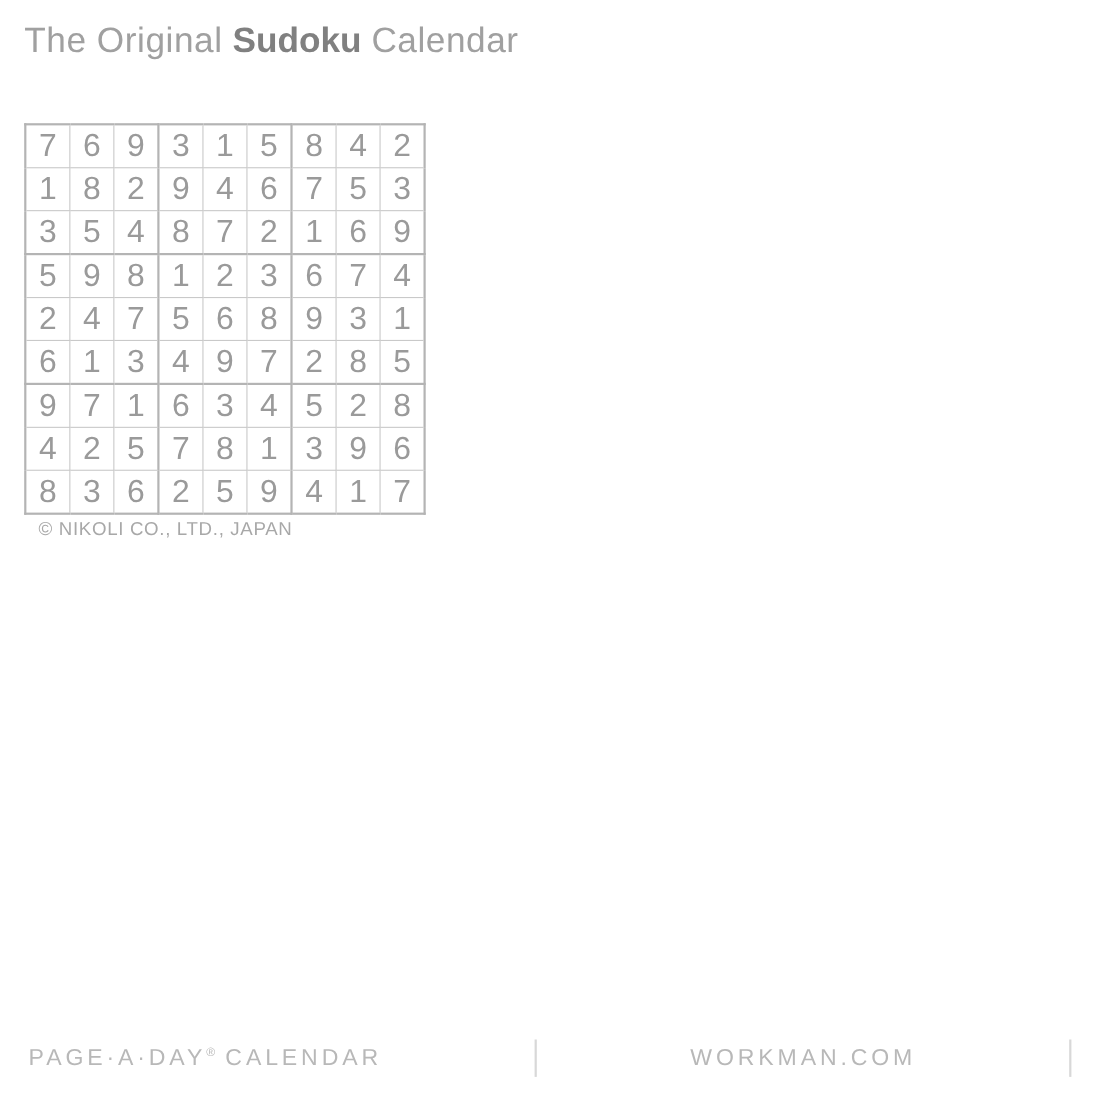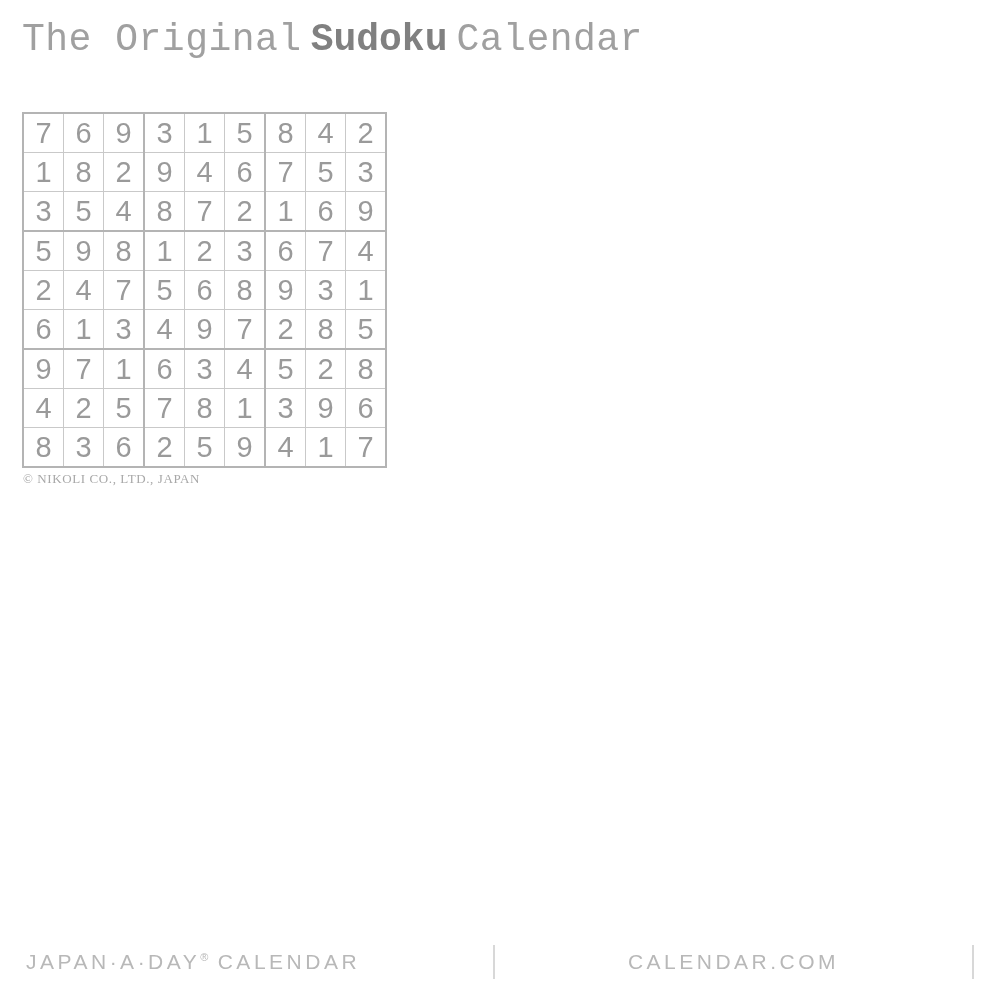--- a/index.html
+++ b/index.html
@@ -13,22 +13,22 @@
     position: relative;
     font-family: "Liberation Sans", sans-serif;
     -webkit-font-smoothing: antialiased;
   }
 
   
   .title {
     position: absolute;
     left: 22px;
     top: 18px;
-    font-family: Liberation Mono, monospace;
-    font-size: 38px;
+    font-family: Liberation Sans, sans-serif;
+    font-size: 32px;
     color: #a0a0a0;
     letter-spacing: 0.5px;
     white-space: nowrap;
   }
   .title .word {
     display: inline;
   }
   .title .brand {
     font-weight: bold;
     color: #808080;
@@ -60,26 +60,26 @@
   }
   
   table.sudoku td.bt { border-top: 2px solid #b4b4b4; }
   table.sudoku td.bb { border-bottom: 2px solid #b4b4b4; }
   table.sudoku td.bl { border-left: 2px solid #b4b4b4; }
   table.sudoku td.br { border-right: 2px solid #b4b4b4; }
 
   
   .credit {
     position: absolute;
-    left: 23px;
+    left: 35px;
     top: 471px;
-    font-size: 13px;
+    font-size: 17px;
     letter-spacing: 0.6px;
     color: #a8a8a8;
-    font-family: Liberation Serif, serif;
+    font-family: Liberation Sans, sans-serif;
   }
 
   
   .footer {
     position: absolute;
     left: 0;
     right: 0;
     bottom: 18px;
     height: 40px;
     display: flex;
@@ -217,19 +217,19 @@
         <td class="bb br">7</td>
       </tr>
     </tbody>
   </table>
 </div>
 
 <div class="credit">© NIKOLI CO., LTD., JAPAN</div>
 
 <div class="footer">
   <div class="footer-item">
-    <span>JAPAN·A·DAY</span><sup>®</sup>
+    <span>PAGE·A·DAY</span><sup>®</sup>
     <span>CALENDAR</span>
   </div>
   <div class="footer-sep"></div>
-  <div class="footer-item">CALENDAR.COM</div>
+  <div class="footer-item">WORKMAN.COM</div>
   <div class="footer-sep"></div>
 </div>
 
 </body></html>

